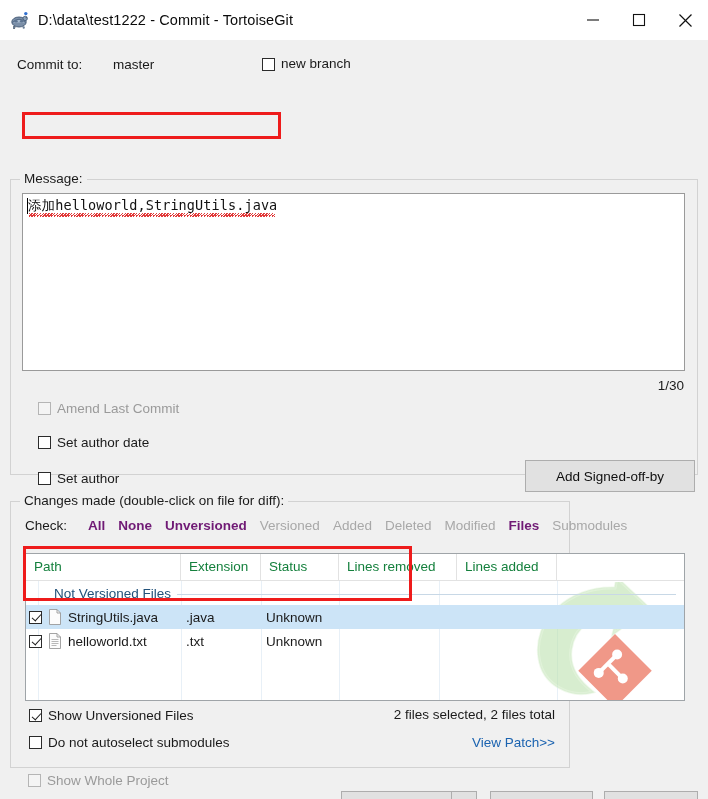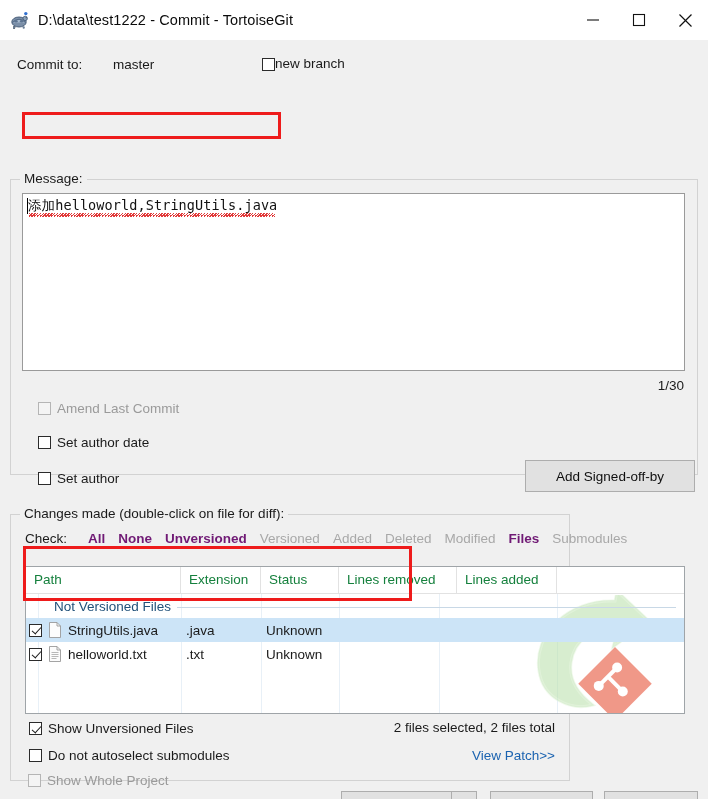--- a/index.html
+++ b/index.html
@@ -63,21 +63,21 @@
   #committo-label {
     position: absolute; left: 17px; top: 2px;
     font-size: 13.5px;
   }
   #committo-branch {
     position: absolute; left: 113px; top: 2px;
     font-size: 13.5px;
   }
   #newbranch-wrap {
     position: absolute; left: 262px; top: 1px;
-    display: flex; align-items: flex-end; gap: 0;
+    display: flex; align-items: flex-end; gap: 6px;
   }
 
   
   .cb {
     width: 13px; height: 13px;
     border: 1px solid #2b2b2b;
     background: #ffffff;
     box-sizing: border-box;
     position: relative;
     flex: none;
@@ -183,21 +183,21 @@
     border: 1px solid #adadad;
     box-sizing: border-box;
     font-family: "Liberation Sans", sans-serif;
     font-size: 13.5px;
     color: #0f0f0f;
     display: flex; align-items: center; justify-content: center;
     cursor: default;
   }
 
   
-  #changes-group { left: 10px; top: 431px; width: 560px; height: 267px; }
+  #changes-group { left: 10px; top: 418px; width: 560px; height: 267px; }
 
   #check-row {
     position: absolute;
     left: 14px; top: 16px;
     display: flex; align-items: baseline; gap: 0px;
     white-space: nowrap;
   }
   #check-row .clabel { font-size: 13.5px; color: #1a1a1a; margin-right: 21px; }
   #check-row .citem {
     font-size: 13.5px;

